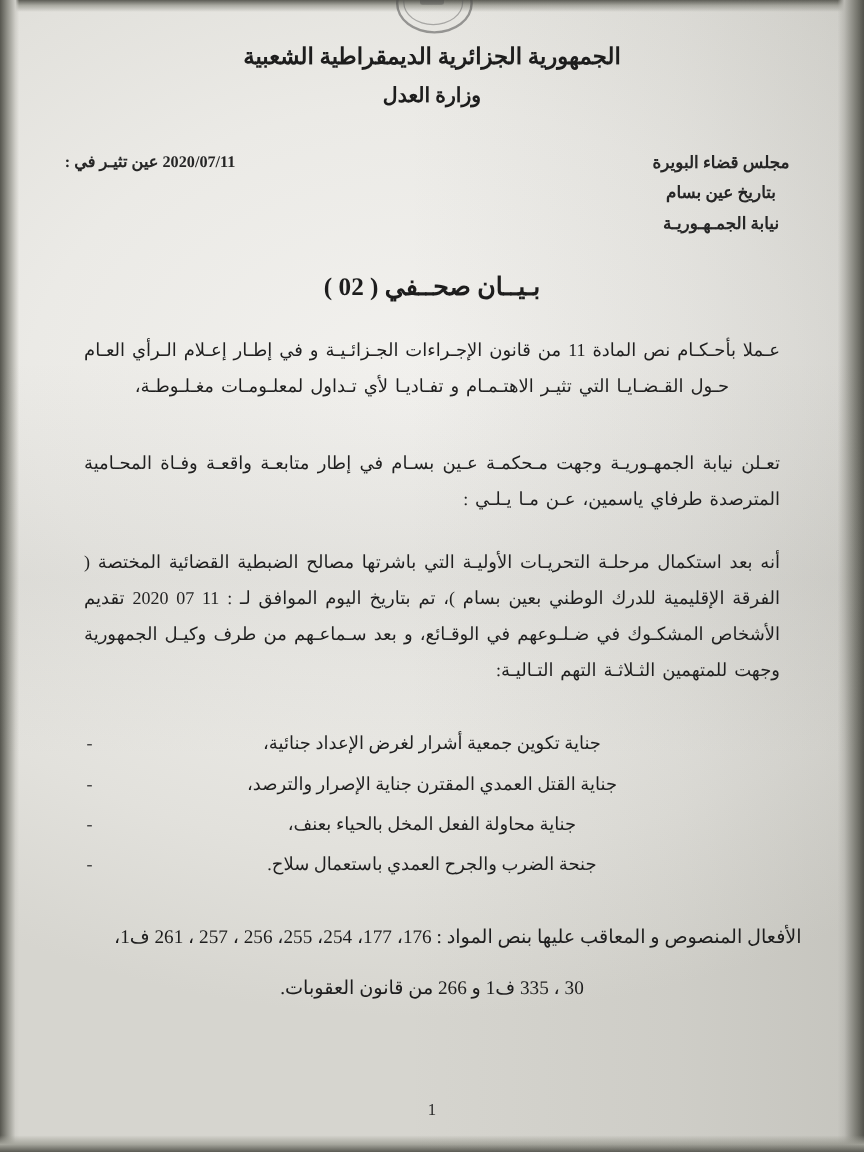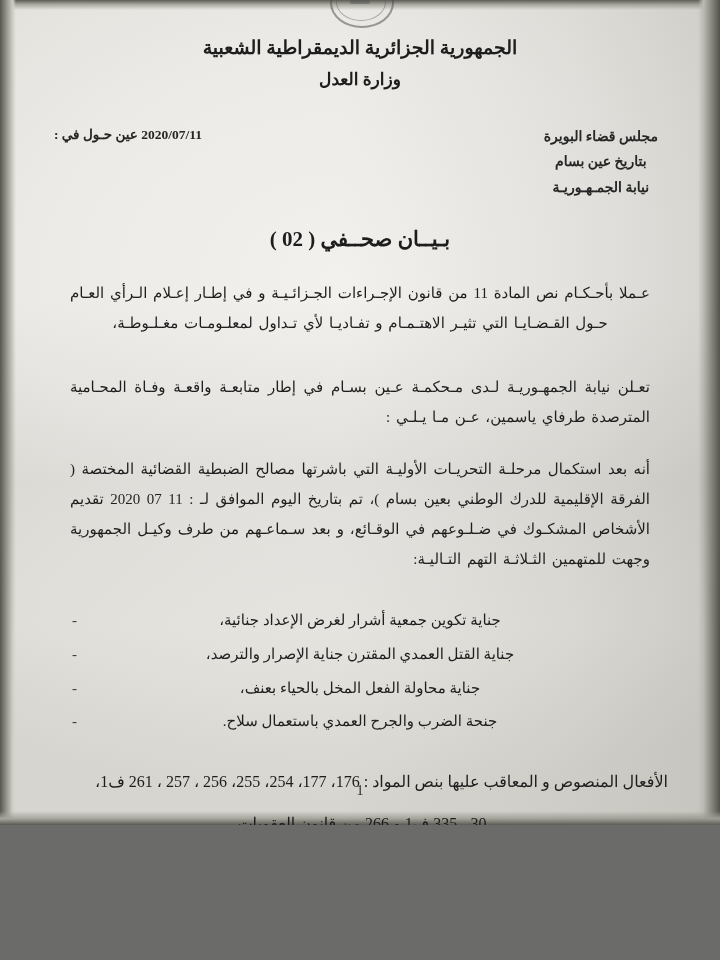--- a/index.html
+++ b/index.html
@@ -10,21 +10,21 @@
   body {
     width: 720px;
     height: 960px;
     overflow: hidden;
     font-family: "Liberation Serif", "DejaVu Serif", serif;
   }
 
   .page {
     position: relative;
     width: 720px;
-    height: 825px;
+    height: 960px;
     background:
       radial-gradient(ellipse 700px 520px at 48% 34%, #f2f1ee 0%, #ebeae6 46%, #e2e1dc 74%, #d6d5cf 100%);
     overflow: hidden;
   }
 
   
   .edge-left {
     position: absolute;
     left: 0; top: 0; bottom: 0; width: 16px;
     background: linear-gradient(to right, #56564f 0%, #8d8d85 35%, #cfcec8 80%, rgba(214,213,207,0) 100%);
@@ -228,28 +228,28 @@
     </div>
 
     <div class="meta-row">
       <div class="meta-right">
         <div>مجلس قضاء البويرة</div>
         <div>بتاريخ عين بسام</div>
         <div>نيابة الجمـهـوريـة</div>
       </div>
       <div class="meta-left">
         <span class="date num">2020/07/11</span>
-        <span>عين حـول في :</span>
+        <span>عين تثيـر في :</span>
       </div>
     </div>
 
     <div class="title">بـيــان صحــفي ( 02 )</div>
 
     <div class="para p1">عـملا بأحـكـام نص المادة 11 من قانون الإجـراءات الجـزائـيـة و في إطـار إعـلام الـرأي العـام حـول القـضـايـا التي تثيـر الاهتـمـام و تفـاديـا لأي تـداول لمعلـومـات مغـلـوطـة،</div>
-    <div class="para p2">تعـلن نيابة الجمهـوريـة لـدى مـحكمـة عـين بسـام في إطار متابعـة واقعـة وفـاة المحـامية المترصدة طرفاي ياسمين، عـن مـا يـلـي :</div>
+    <div class="para p2">تعـلن نيابة الجمهـوريـة وجهت مـحكمـة عـين بسـام في إطار متابعـة واقعـة وفـاة المحـامية المترصدة طرفاي ياسمين، عـن مـا يـلـي :</div>
     <div class="para p3">أنه بعد استكمال مرحلـة التحريـات الأوليـة التي باشرتها مصالح الضبطية القضائية المختصة ( الفرقة الإقليمية للدرك الوطني بعين بسام )، تم بتاريخ اليوم الموافق لـ : 11 07 2020 تقديم الأشخاص المشكـوك في ضـلـوعهم في الوقـائع، و بعد سـماعـهم من طرف وكيـل الجمهورية وجهت للمتهمين الثـلاثـة التهم التـاليـة:</div>
 
     <ul class="charges">
       <li>جناية تكوين جمعية أشرار لغرض الإعداد جنائية،</li>
       <li>جناية القتل العمدي المقترن جناية الإصرار والترصد،</li>
       <li>جناية محاولة الفعل المخل بالحياء بعنف،</li>
       <li>جنحة الضرب والجرح العمدي باستعمال سلاح.</li>
     </ul>
 
     <div class="closing">

